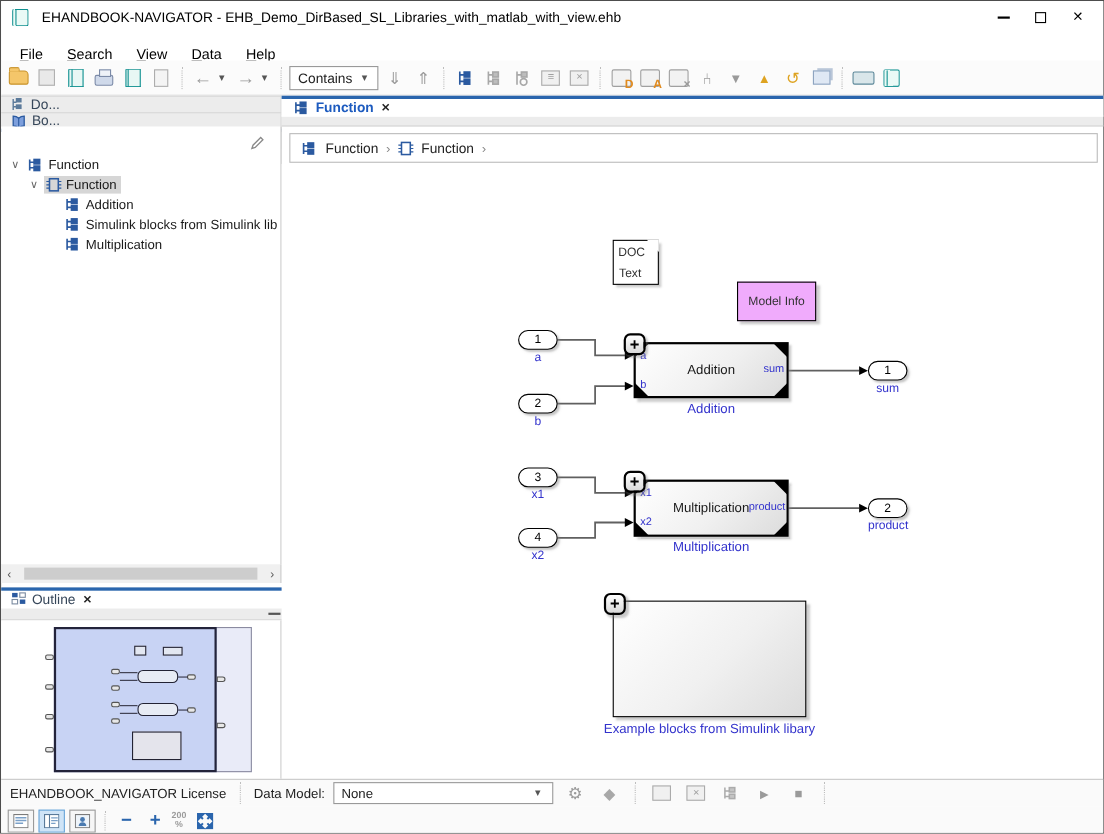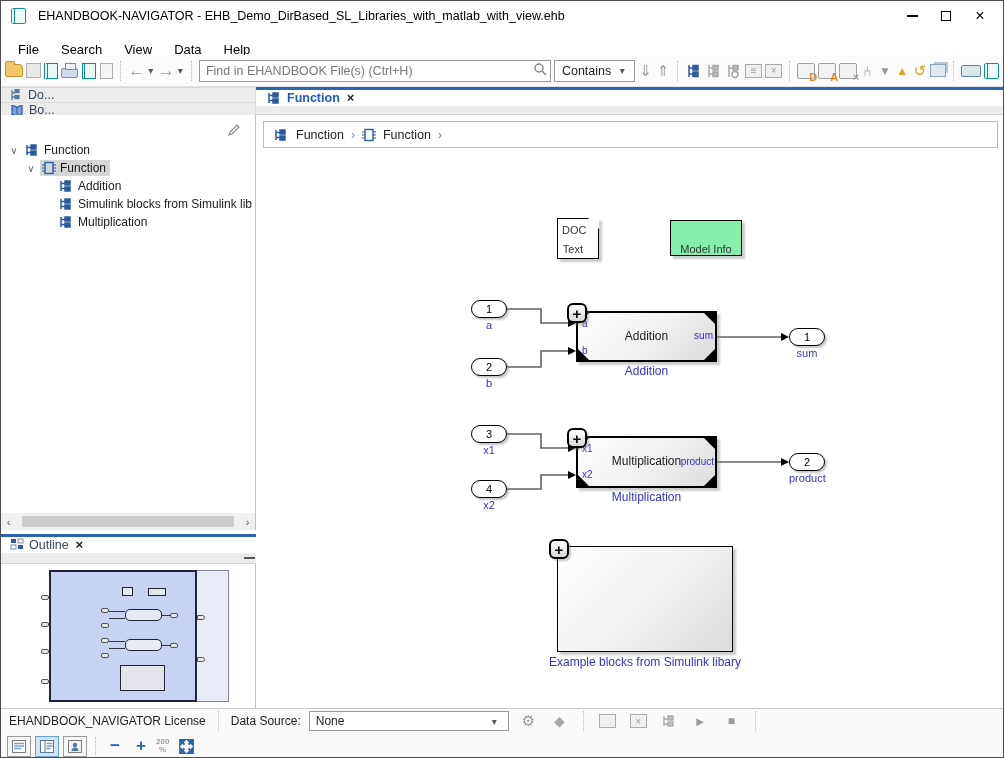--- a/index.html
+++ b/index.html
@@ -88,21 +88,21 @@
   .tri.tr { right:-1px; top:-1px; border-top:13px solid #000; border-left:13px solid transparent; }
   .tri.bl { left:-1px; bottom:-1px; border-bottom:13px solid #000; border-right:13px solid transparent; }
   .tri.br { right:-1px; bottom:-1px; border-bottom:13px solid #000; border-left:13px solid transparent; }
   .badge { position:absolute; width:20px; height:20px; border:2px solid #000; border-radius:6px; background:linear-gradient(#ffffff,#d9d9d9); display:flex; align-items:center; justify-content:center; font-weight:bold; font-size:15px; color:#000; box-shadow:2px 2px 2px rgba(120,120,120,0.4); z-index:5; }
   .portlbl { position:absolute; font-size:10px; color:#3333cc; }
   .caption { position:absolute; text-align:center; font-size:12px; color:#3333cc; }
   .oval { position:absolute; width:36px; height:18px; border:1.5px solid #000; border-radius:9px; background:#fff; box-shadow:2px 2px 2px rgba(140,140,140,0.5); display:flex; align-items:center; justify-content:center; font-size:11px; color:#000; }
   .oval-lbl { position:absolute; width:36px; text-align:center; font-size:11px; color:#3333cc; }
   #doc-block { position:absolute; border:1px solid #000; background:#fff; box-shadow:3px 3px 2px rgba(140,140,140,0.45); font-size:11px; color:#333; }
   #doc-fold { position:absolute; right:-1px; top:-1px; width:0; height:0; border-top:11px solid #fff; border-left:11px solid transparent; box-shadow:-1px 1px 0 #999 inset; }
-  #modelinfo-block { position:absolute; border:1px solid #000; background:#86efac; box-shadow:3px 3px 2px rgba(140,140,140,0.45); display:flex; align-items:flex-end; justify-content:center; font-size:11px; color:#333; }
+  #modelinfo-block { position:absolute; border:1px solid #000; background:#f0abfc; box-shadow:3px 3px 2px rgba(140,140,140,0.45); display:flex; align-items:center; justify-content:center; font-size:11px; color:#333;margin-top:36px; }
 
   
   #statusbar { position:absolute; left:0; top:707px; width:100%; height:25px; background:#fafafa; border-top:1px solid #c8c8c8; display:flex; align-items:center; font-size:12px; color:#222; padding-left:8px; gap:8px; }
   #ds-combo { width:200px; height:20px; border:1px solid #999; background:#fff; display:flex; align-items:center; font-size:12px; padding:0 6px; }
   #ds-combo .caret { margin-left:auto; }
   #bottombar { position:absolute; left:0; top:732px; width:100%; height:26px; background:#fafafa; display:flex; align-items:center; padding-left:6px; gap:4px; }
   .viewbtn { width:24px; height:21px; border:1px solid #9a9a9a; background:#f6f6f6; display:flex; align-items:center; justify-content:center; }
   .viewbtn.sel { background:#cfe4f7; border:1px solid #6aa5d8; }
   .zoomctl { font-size:17px; font-weight:bold; color:#2a65ad; width:22px; text-align:center; }
   #pct { font-size:8px; color:#9a9a9a; text-align:center; line-height:1.05; font-weight:bold; }
@@ -160,29 +160,20 @@
     <span class="tsep"></span>
     <span class="ic grey" style="font-size:17px">
         <span>←</span>
       </span>
     <span class="caret">▾</span>
     <span class="ic grey" style="font-size:17px">
         <span>→</span>
       </span>
     <span class="caret">▾</span>
     <span class="tsep"></span>
-    <span id="find-wrap">
-      <input id="find-input" placeholder="Find in EHANDBOOK File(s) (Ctrl+H)" style="">
-      <span id="find-mag">
-        <svg width="14" height="14" viewBox="0 0 14 14">
-            <circle cx="6" cy="6" r="4" fill="none" stroke="#8a8a8a" stroke-width="1.5"></circle>
-            <line x1="9" y1="9" x2="13" y2="13" stroke="#8a8a8a" stroke-width="1.5"></line>
-          </svg>
-      </span>
-    </span>
     <button id="contains-btn">
       <span>Contains</span>
       <span class="caret">▾</span>
     </button>
     <span class="ic grey">
         <span>⇓</span>
       </span>
     <span class="ic grey">
         <span>⇑</span>
       </span>
@@ -537,21 +528,21 @@
     <div class="blk" style="left:301px;top:397px;width:176px;height:106px;border-width:1.5px"></div>
     <span class="badge" style="left:293px;top:390px">
         <span>+</span>
       </span>
     <div class="caption" style="left:281px;top:506px;width:216px">Example blocks from Simulink libary</div>
   </div>
 
   <div id="statusbar">
     <span>EHANDBOOK_NAVIGATOR License</span>
     <span class="tsep"></span>
-    <span>Data Source:</span>
+    <span>Data Model:</span>
     <span id="ds-combo">
       <span>None</span>
       <span class="caret">▾</span>
     </span>
     <span class="ic grey">
         <span>⚙</span>
       </span>
     <span class="ic diamond">
         <span>◆</span>
       </span>

